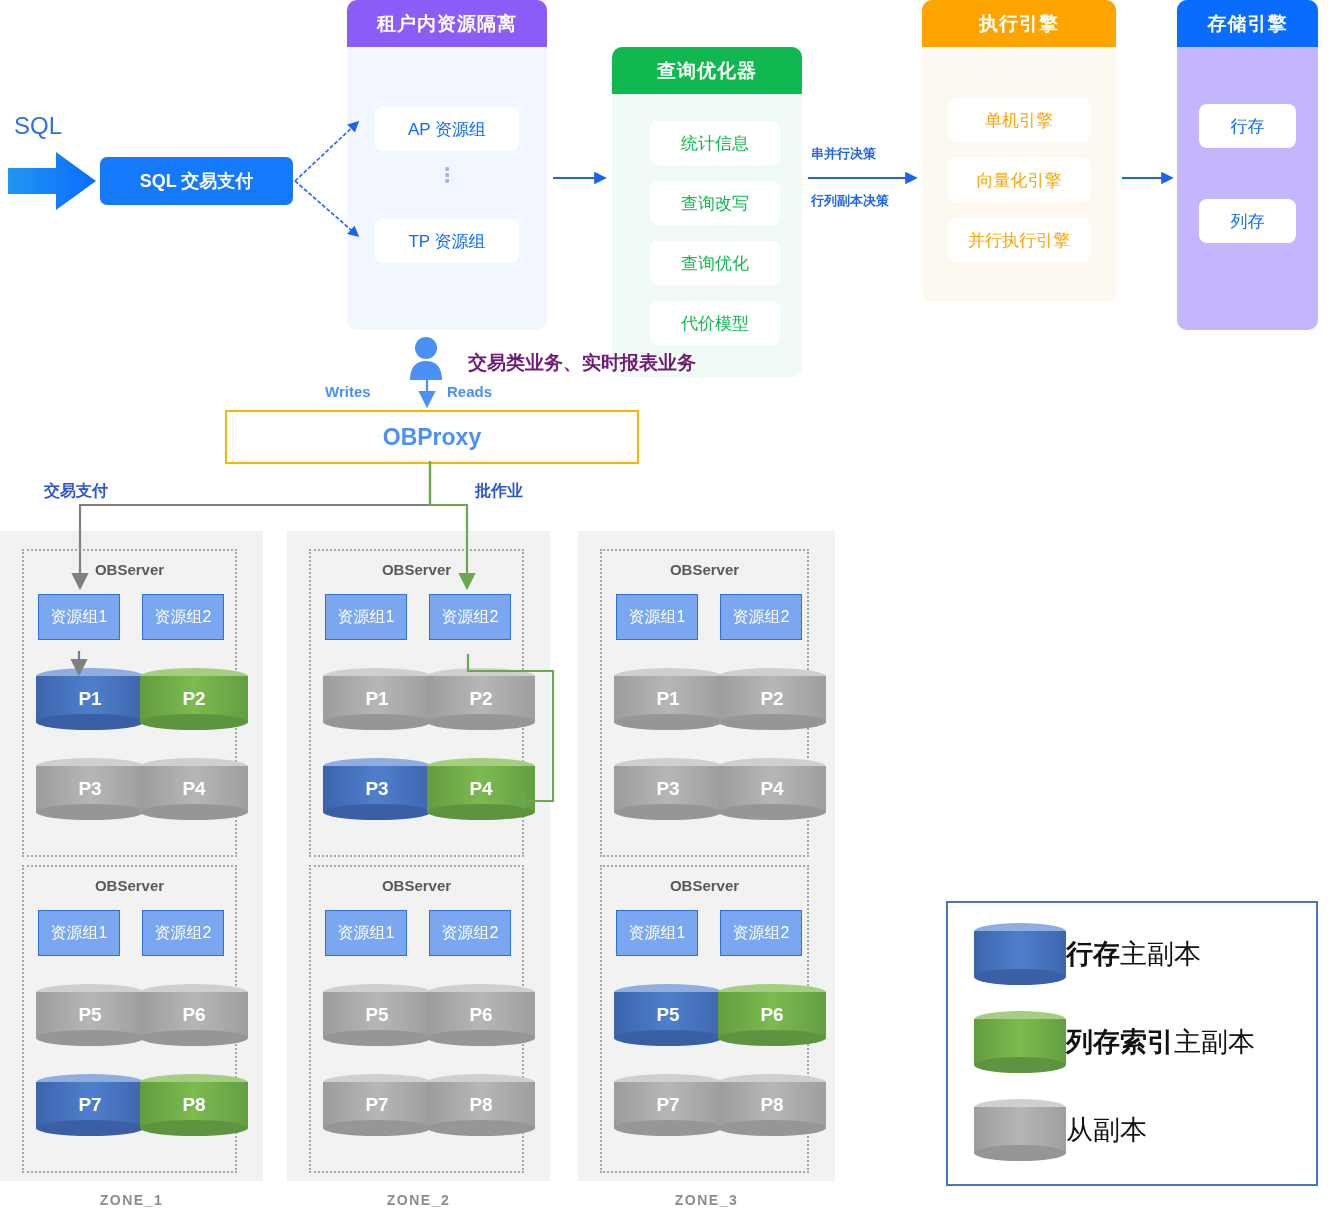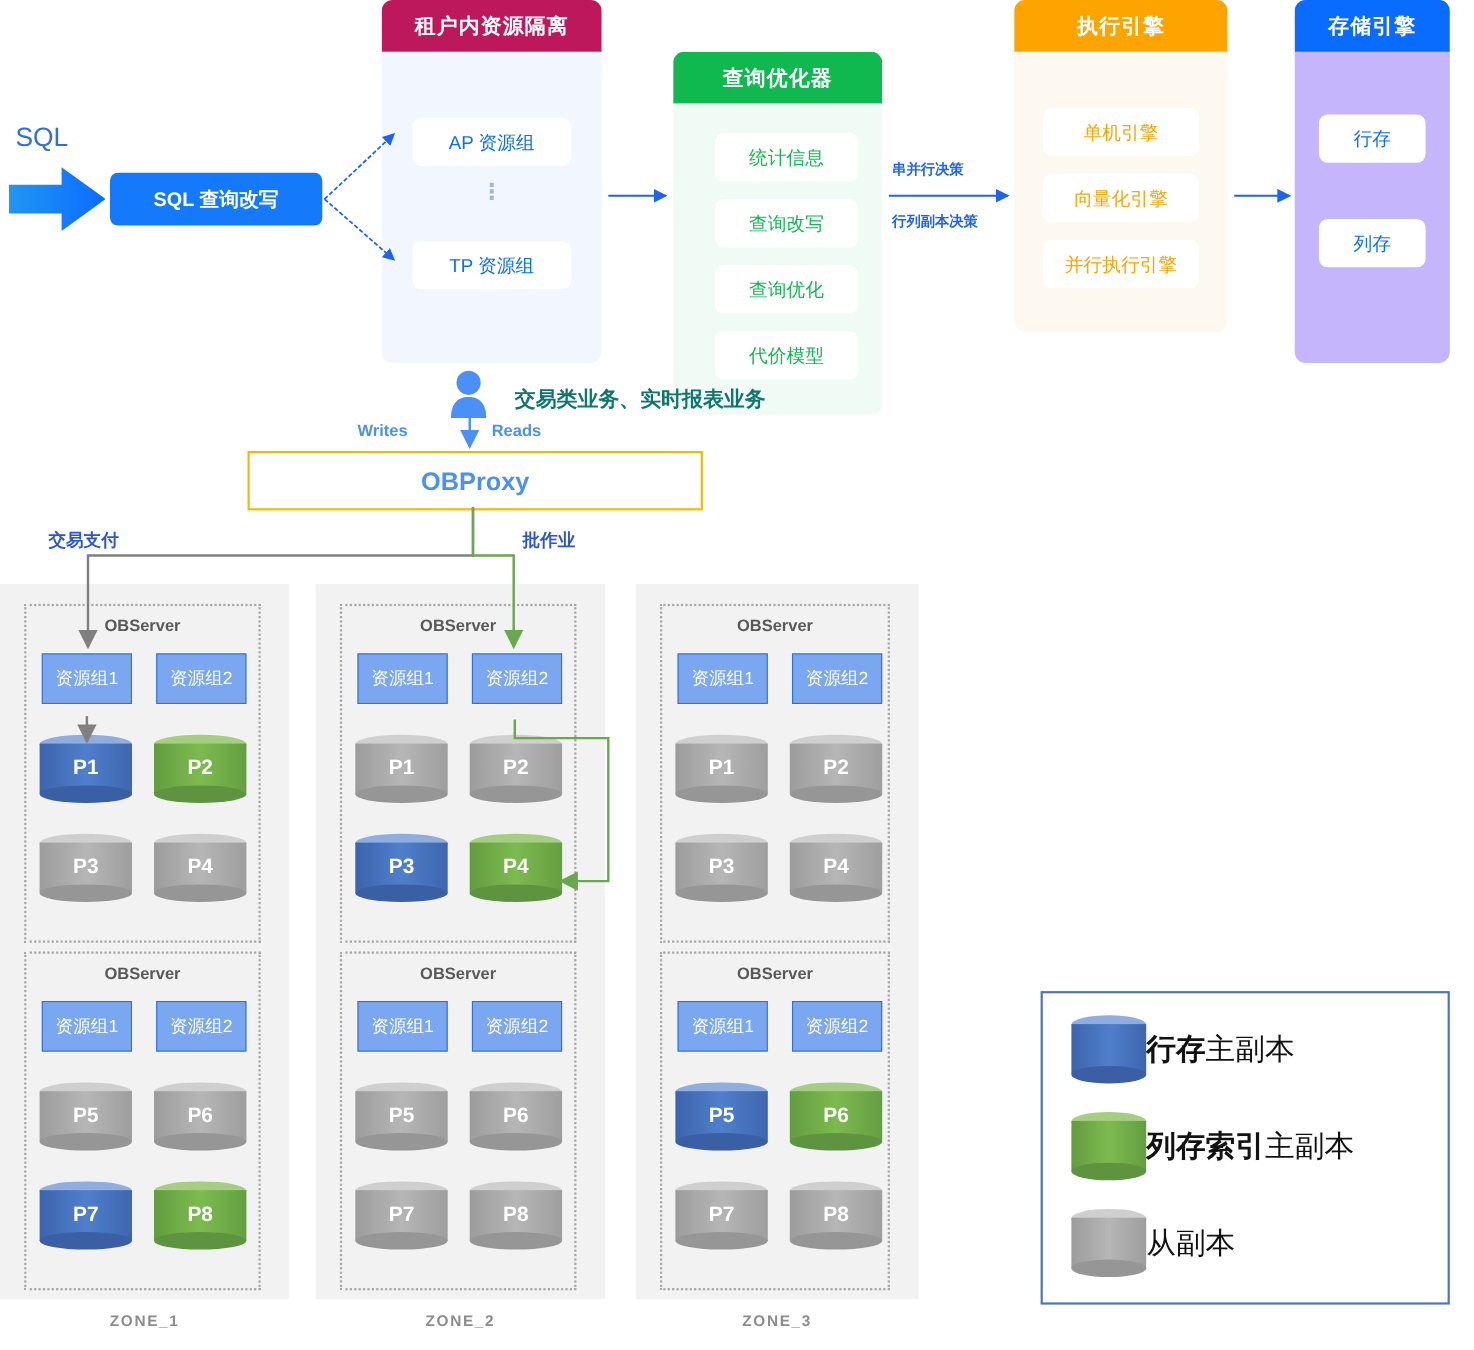--- a/index.html
+++ b/index.html
@@ -11,21 +11,21 @@
 
   
   .col{position:absolute;border-radius:10px;overflow:hidden;}
   .col-hd{height:47px;display:flex;align-items:center;justify-content:center;
           color:#fff;font-weight:bold;font-size:19px;letter-spacing:1px;}
   .col-bd{position:absolute;left:0;right:0;top:47px;bottom:0;}
   .pill{position:absolute;left:28px;right:28px;background:#fff;border-radius:8px;
         display:flex;align-items:center;justify-content:center;font-size:17px;height:44px;}
 
   .col-tenant{left:347px;top:0;width:200px;height:330px;background:#f2f7ff;}
-  .col-tenant .col-hd{background:#be185d;}
+  .col-tenant .col-hd{background:#8b5cf6;}
   .col-tenant .pill{color:#0a6cff;}
   .col-opt{left:612px;top:0;width:190px;height:330px;background:#f1fbf5;margin-top:47px;}
   .col-opt .col-hd{background:#10b94f;}
   .col-opt .pill{color:#10b94f;left:38px;right:22px;}
   .col-exec{left:922px;top:0;width:194px;height:302px;background:#fdf9f0;}
   .col-exec .col-hd{background:#fda400;}
   .col-exec .pill{color:#fda400;left:26px;right:26px;}
   .col-store{left:1177px;top:0;width:141px;height:330px;background:#c4b5fd;}
   .col-store .col-hd{background:#0a6cff;}
   .col-store .pill{color:#0a6cff;left:22px;right:22px;}
@@ -37,37 +37,37 @@
   .sql-label{left:14px;top:112px;color:#2f6fe0;font-size:24px;}
   .sql-arrow{left:8px;top:150px;width:88px;height:62px;}
   .route-box{left:100px;top:157px;width:193px;height:48px;background:#1579fc;
              border-radius:7px;display:flex;align-items:center;justify-content:center;
              color:#fff;font-weight:bold;font-size:18px;}
 
   
   .mid-lbl{color:#1d63f2;font-weight:bold;font-size:13px;}
 
   
-  .user-text{left:468px;top:350px;color:#0f766e;font-weight:bold;font-size:19px;}
+  .user-text{left:468px;top:350px;color:#701a75;font-weight:bold;font-size:19px;}
   .wr{color:#4a90f5;font-weight:bold;font-size:15px;}
   .obproxy{left:225px;top:410px;width:410px;height:50px;border:2px solid #f5b800;
            background:#fff;display:flex;align-items:center;justify-content:center;
            color:#4a90f5;font-weight:bold;font-size:23px;}
   .flow-lbl{color:#2b55d4;font-weight:bold;font-size:16px;}
 
   
   .zone{position:absolute;background:#f2f2f2;}
   .obs{position:absolute;border:2px dotted #a6a6a6;background:transparent;}
   .obs-title{position:absolute;left:0;right:0;top:10px;text-align:center;
              color:#595959;font-weight:bold;font-size:15px;}
   .rg{position:absolute;width:80px;height:44px;background:#7ba7f0;border:1px solid #2f6fe0;
       display:flex;align-items:center;justify-content:center;color:#fff;font-size:16px;}
 
   
-  .cyl{position:absolute;width:84px;height:62px;}
+  .cyl{position:absolute;width:84px;height:62px;padding-left:24px;}
   .cyl .body{position:absolute;left:0;top:8px;width:100%;height:46px;}
   .cyl .top{position:absolute;left:0;top:0;width:100%;height:17px;border-radius:50%;}
   .cyl .bot{position:absolute;left:0;bottom:0;width:100%;height:16px;border-radius:50%;}
   .cyl .lab{position:absolute;left:0;right:0;top:20px;text-align:center;
             color:#fff;font-weight:bold;font-size:19px;}
   .cyl.blue .body{background:linear-gradient(to right,#3c64ac,#4f7fcc,#3e66ae);}
   .cyl.blue .top{background:#8fadde;}
   .cyl.blue .bot{background:#3a5fa4;}
   .cyl.green .body{background:linear-gradient(to right,#639c40,#7cbb4f,#649e41);}
   .cyl.green .top{background:#a5ce82;}
@@ -94,21 +94,21 @@
 <div class="abs sql-label">SQL</div>
 <svg class="abs sql-arrow" viewBox="0 0 88 62">
   <defs>
       <linearGradient id="sqlg" x1="0" y1="0" x2="1" y2="0">
     <stop offset="0" stop-color="#2196f3"></stop>
         <stop offset="1" stop-color="#0a6cff"></stop>
       </linearGradient>
     </defs>
   <path d="M0,18 L48,18 L48,2 L88,31 L48,60 L48,44 L0,44 Z" fill="url(#sqlg)"></path>
 </svg>
-<div class="abs route-box">SQL 查询改写</div>
+<div class="abs route-box">SQL 交易支付</div>
 
 <div class="col col-tenant">
   <div class="col-hd">租户内资源隔离</div>
   <div class="col-bd">
     <div class="pill" style="top:60px">AP 资源组</div>
     <div class="dots" style="top:125px">⋮</div>
     <div class="pill" style="top:172px">TP 资源组</div>
   </div>
 </div>
 

